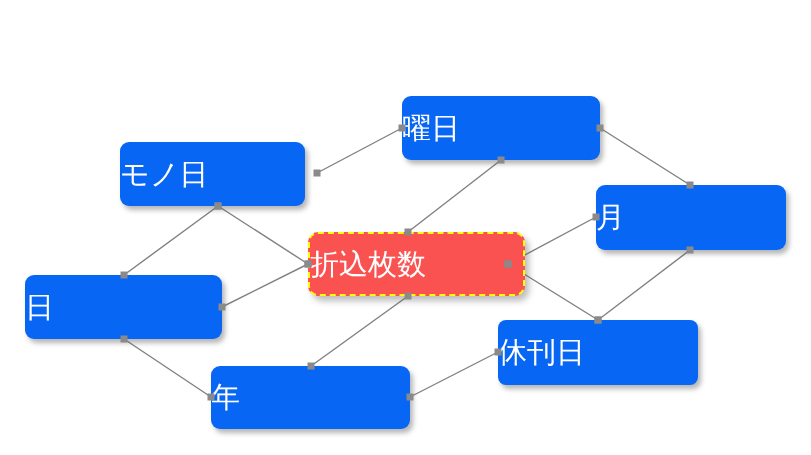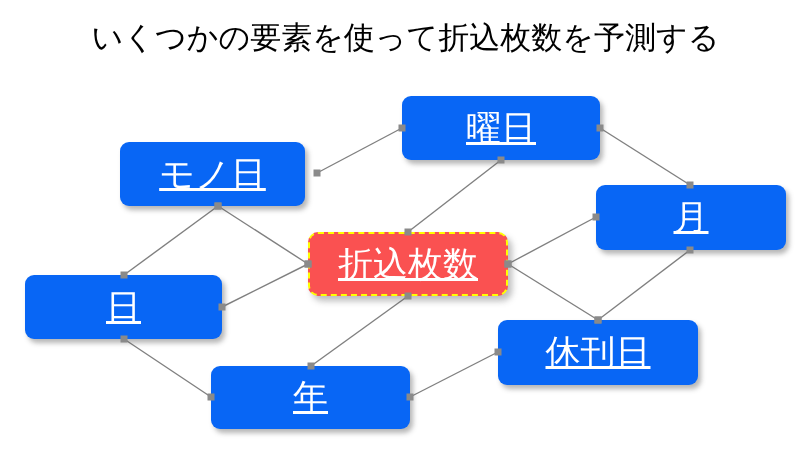--- a/index.html
+++ b/index.html
@@ -34,29 +34,27 @@
     top: 0;
     width: 811px;
     height: 455px;
     pointer-events: none;
   }
   .node {
     position: absolute;
     box-sizing: border-box;
     display: flex;
     align-items: center;
-    justify-content: center;
     border-radius: 9px;
     color: #ffffff;
-    font-size: 35px;
+    font-size: 29px;
     line-height: 1;
     font-family: "DejaVu Sans", "Liberation Sans", sans-serif;
     text-align: center;
     user-select: none;
-    text-decoration: underline;
   }
   .node-blue {
     background: #0866f5;
     box-shadow: 3px 4px 5px rgba(80, 80, 80, 0.42);
   }
   .node-target {
     background: #fa5151;
     border: 2.5px dashed #ffff00;
     border-radius: 10px;
     box-shadow: 4px 5px 6px rgba(90, 90, 90, 0.40);
@@ -67,21 +65,20 @@
     height: 7px;
     background: #8a8a8a;
     transform: translate(-50%, -50%);
   }
 </style>
 </head>
 <body>
 
 <div id="canvas">
 
-  <div id="title">いくつかの要素を使って折込枚数を予測する</div>
 
   <svg id="edge-layer" width="811" height="455" viewBox="0 0 811 455">
       <line x1="317" y1="173" x2="402" y2="128" stroke="#808080" stroke-width="1.4"></line>
       <line x1="600" y1="128" x2="690" y2="185" stroke="#808080" stroke-width="1.4"></line>
       <line x1="501" y1="160" x2="408" y2="232" stroke="#808080" stroke-width="1.4"></line>
       <line x1="218" y1="206" x2="124" y2="275" stroke="#808080" stroke-width="1.4"></line>
       <line x1="218" y1="206" x2="308" y2="264" stroke="#808080" stroke-width="1.4"></line>
       <line x1="222" y1="307" x2="308" y2="264" stroke="#808080" stroke-width="1.4"></line>
       <line x1="508" y1="264" x2="596" y2="217" stroke="#808080" stroke-width="1.4"></line>
       <line x1="508" y1="264" x2="598" y2="320" stroke="#808080" stroke-width="1.4"></line>
@@ -97,27 +94,27 @@
       </div>
       <div class="node node-blue" style="left: 402px; top: 96px; width: 198px; height: 64px;">
         <span>曜日</span>
       </div>
       <div class="node node-blue" style="left: 596px; top: 185px; width: 190px; height: 65px;">
         <span>月</span>
       </div>
       <div class="node node-blue" style="left: 25px; top: 275px; width: 197px; height: 64px;">
         <span>日</span>
       </div>
-      <div class="node node-target" style="left: 308px; top: 232px; width: 200px; height: 64px;">
+      <div class="node node-target" style="left: 308px; top: 232px; width: 217px; height: 64px;">
         <span>折込枚数</span>
       </div>
       <div class="node node-blue" style="left: 211px; top: 366px; width: 199px; height: 63px;">
         <span>年</span>
       </div>
-      <div class="node node-blue" style="left: 498px; top: 320px; width: 200px; height: 65px;">
+      <div class="node node-blue" style="left: 498px; top: 320px; width: 200px; height: 65px; border-radius: 8px;">
         <span>休刊日</span>
       </div>
     </div>
 
 <div class="anchor" style="left: 317px; top: 173px; background: rgb(138, 138, 138);"></div>
     <div class="anchor" style="left: 402px; top: 128px; background: rgb(138, 138, 138);"></div>
     <div class="anchor" style="left: 600px; top: 128px; background: rgb(138, 138, 138);"></div>
     <div class="anchor" style="left: 690px; top: 185px; background: rgb(138, 138, 138);"></div>
     <div class="anchor" style="left: 501px; top: 160px; background: rgb(138, 138, 138);"></div>
     <div class="anchor" style="left: 408px; top: 232px; background: rgb(138, 138, 138);"></div>

